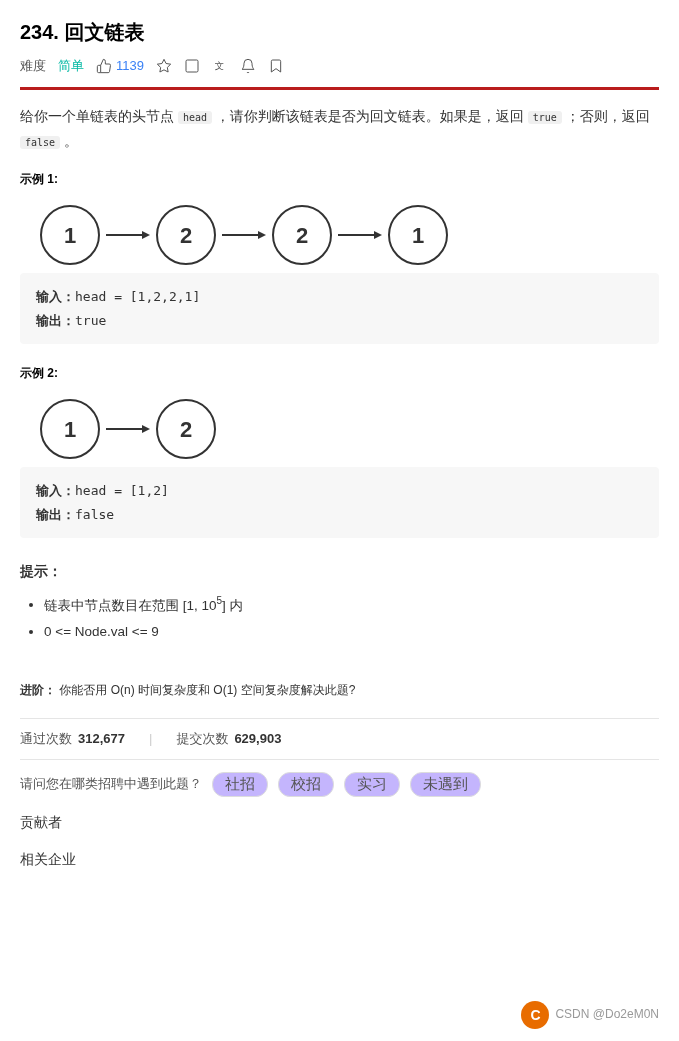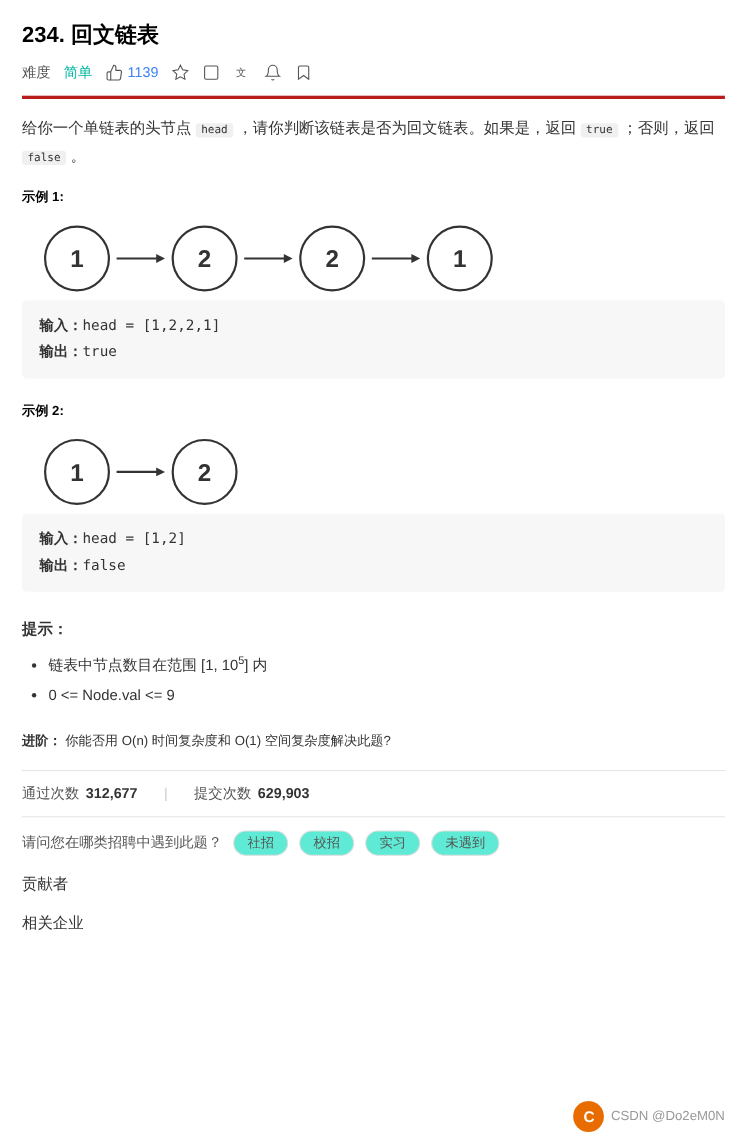--- a/index.html
+++ b/index.html
@@ -94,21 +94,21 @@
     .arrow {
       display: flex;
       align-items: center;
       margin: 0 4px;
     }
     .arrow svg {
       width: 48px;
       height: 20px;
     }
     .hints-section {
-      margin: 18px 0;
+      margin: 35px 0;
     }
     .hints-title {
       font-weight: bold;
       font-size: 14px;
       margin-bottom: 8px;
     }
     .hint-list {
       list-style: disc;
       padding-left: 24px;
       font-size: 13.5px;
@@ -143,24 +143,24 @@
       gap: 10px;
       margin: 12px 0;
       font-size: 13px;
       color: #555;
       flex-wrap: wrap;
     }
     .tag-btn {
       border: 1px solid #ddd;
       border-radius: 12px;
       padding: 2px 12px;
-      font-size: 12px;
+      font-size: 15px;
       color: #555;
       cursor: pointer;
-      background: #5eead4;
+      background: #c4b5fd;
     }
     .contributors-section {
       margin: 14px 0;
       font-size: 14px;
       color: #333;
     }
     .related-section {
       margin: 14px 0;
       font-size: 14px;
       color: #333;

